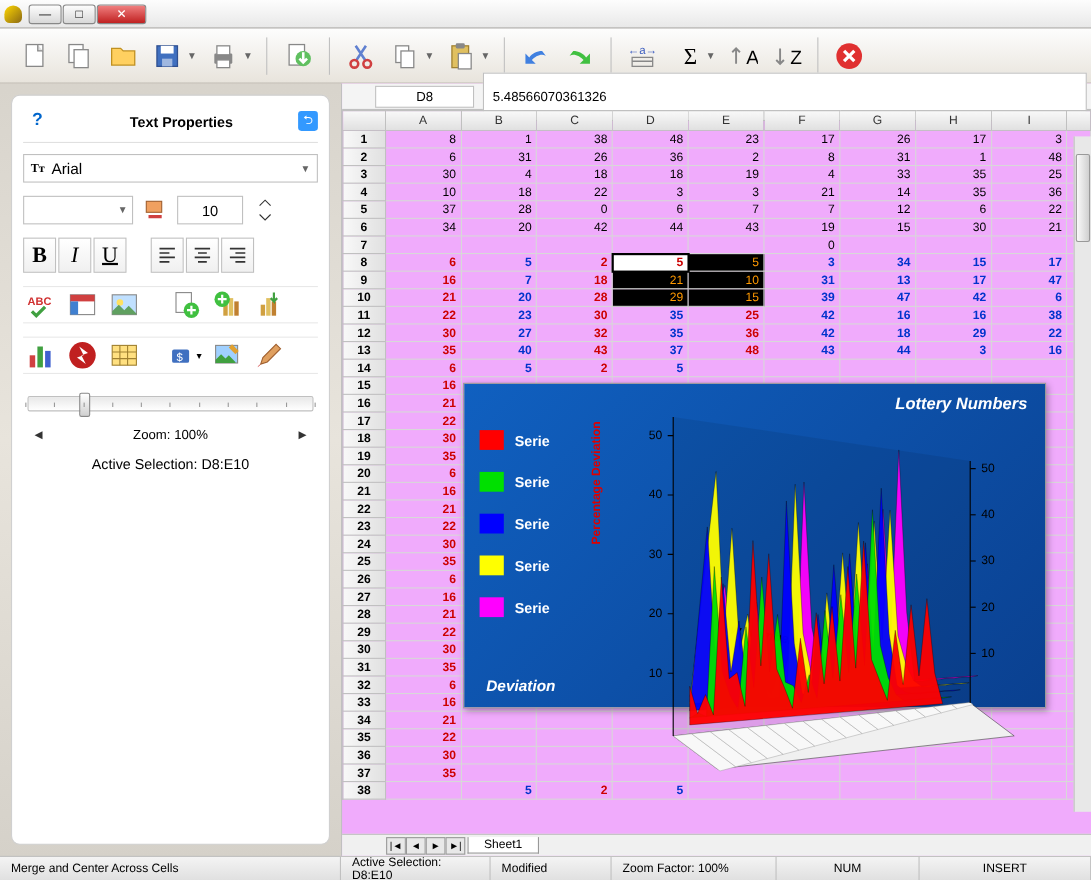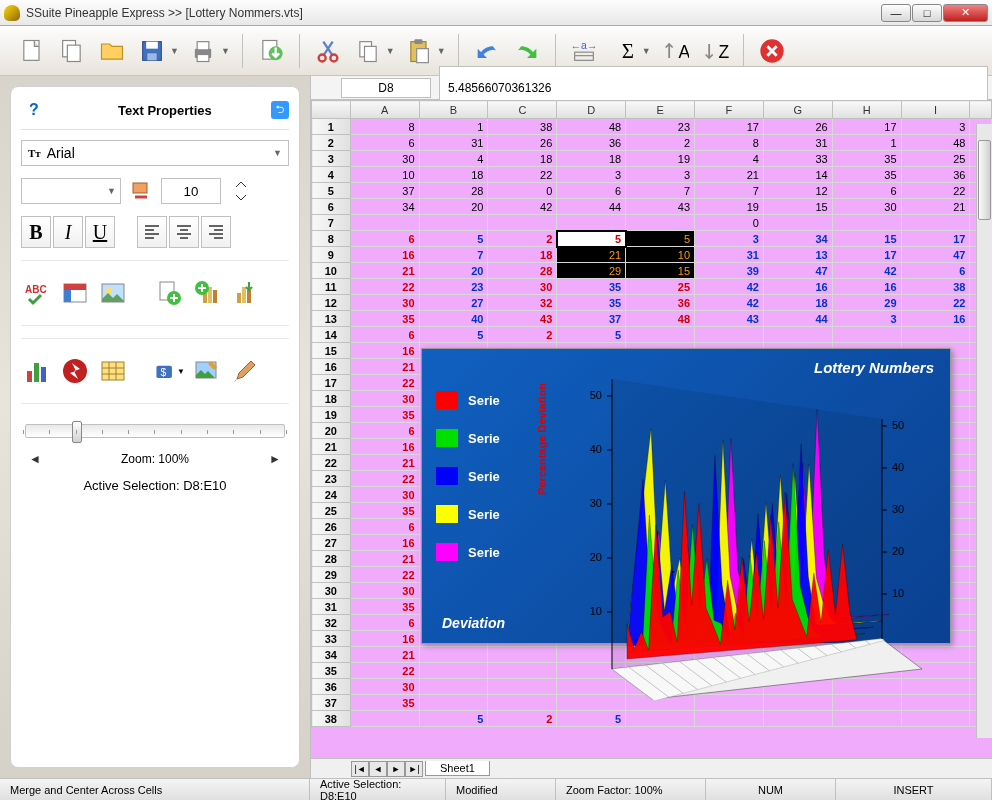--- a/index.html
+++ b/index.html
@@ -33,21 +33,21 @@
 .color-box { width: 100px; height: 26px; border: 1px solid #c0c0c0; background: #fff; display:flex; align-items:center; justify-content:flex-end; padding:0 4px; cursor:pointer;}
 .color-box .dd{font-size:9px;color:#666;}
 .paint-icon { width: 28px; height: 26px; display: flex; align-items: center; justify-content: center; cursor: pointer; }
 .fmt-group { display: flex; gap: 2px; }
 .fmt-btn { width: 30px; height: 32px; border: 1px solid #c0c0c0; background: linear-gradient(#fff,#f0f0f0); display: flex; align-items: center; justify-content: center; font-family: 'Times New Roman', serif; font-size: 20px; cursor: pointer; }
 .fmt-btn.bold { font-weight: bold; }
 .fmt-btn.italic { font-style: italic; }
 .fmt-btn.underline { text-decoration: underline; }
 .align-btn { width: 30px; height: 32px; border: 1px solid #c0c0c0; background: linear-gradient(#fff,#f0f0f0); display: flex; align-items: center; justify-content: center; cursor: pointer; }
 .align-btn svg { width: 18px; height: 18px; }
-.icon-row { display: flex; gap: 6px; margin-bottom: 12px; padding: 16px 0; border-top: 1px solid #e8e8e8; border-bottom: 1px solid #e8e8e8; }
+.icon-row { display: flex; gap: 6px; margin-bottom: 12px; padding: 0 0; border-top: 1px solid #e8e8e8; border-bottom: 1px solid #e8e8e8; }
 .icon-btn { width: 32px; height: 32px; display: flex; align-items: center; justify-content: center; cursor: pointer; border-radius: 3px; }
 .slider-row { padding: 8px 4px; position: relative; }
 .slider-track { height: 14px; border: 1px solid #c0c0c0; border-radius: 2px; background: linear-gradient(#e8e8e8,#fff); position: relative; }
 .slider-thumb { position: absolute; left: 18%; top: -4px; width: 10px; height: 22px; background: linear-gradient(#fff,#d0d0d0); border: 1px solid #888; border-radius: 2px; cursor: pointer; }
 .slider-ticks { position: absolute; left: 0; right: 0; top: 14px; height: 6px; display:flex; justify-content:space-between; padding:0 2px;}
 .slider-ticks span{width:1px;height:4px;background:#999;}
 .zoom-row { display: flex; align-items: center; justify-content: space-between; padding: 6px 0; }
 .zoom-arrow { font-size: 12px; color: #333; cursor: pointer; padding: 0 8px;}
 .zoom-label { font-size: 12px; }
 .sel-label { text-align: center; font-size: 13px; padding: 6px 0; }
@@ -82,21 +82,20 @@
 .statusbar { height: 22px; background: linear-gradient(#f4f4f4,#e0e0e0); border-top: 1px solid #c0c0c0; display: flex; align-items: flex-end; font-size: 11px; }
 .status-cell { padding: 0 10px; border-right: 1px solid #c0c0c0; height: 100%; display: flex; align-items: center; }
 .scroll-v { position:absolute; right:0; top:24px; bottom:20px; width:16px; background:#e8e8e8; border-left:1px solid #c0c0c0;}
 .scroll-thumb-v { position:absolute; top:16px; left:1px; right:1px; height:80px; background:linear-gradient(to right,#fafafa,#d0d0d0); border:1px solid #999; border-radius:2px; cursor:pointer;}
 </style>
 </head>
 <body>
 
 <div class="titlebar">
   <div class="titlebar-icon"></div>
-  <div class="titlebar-text">SSuite Pineapple Express &gt;&gt;   [Lottery Nommers.vts]</div>
   <div class="win-btns">
     <div class="win-btn min">—</div>
     <div class="win-btn max">□</div>
     <div class="win-btn close">✕</div>
   </div>
 </div>
 
 <div class="toolbar">
   <div class="tb-btn">
       <svg viewBox="0 0 24 24">

